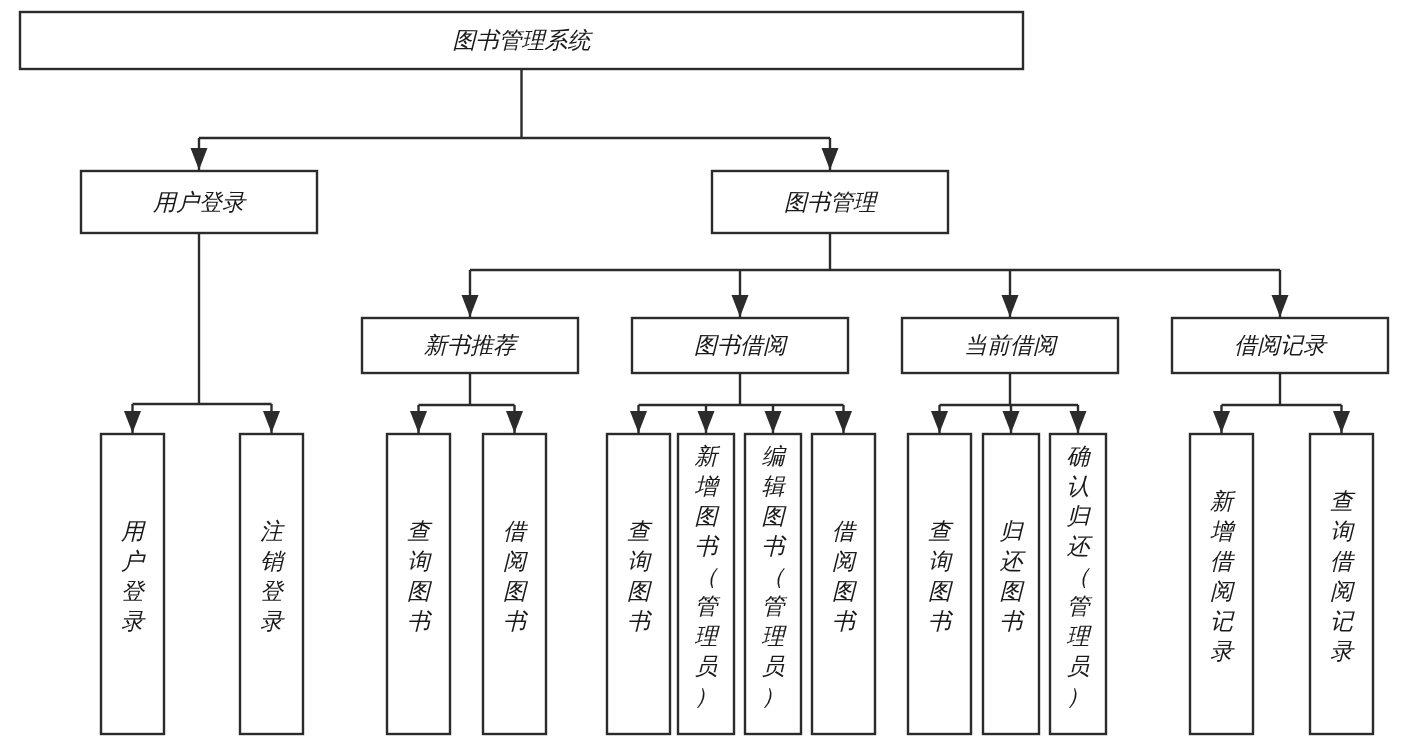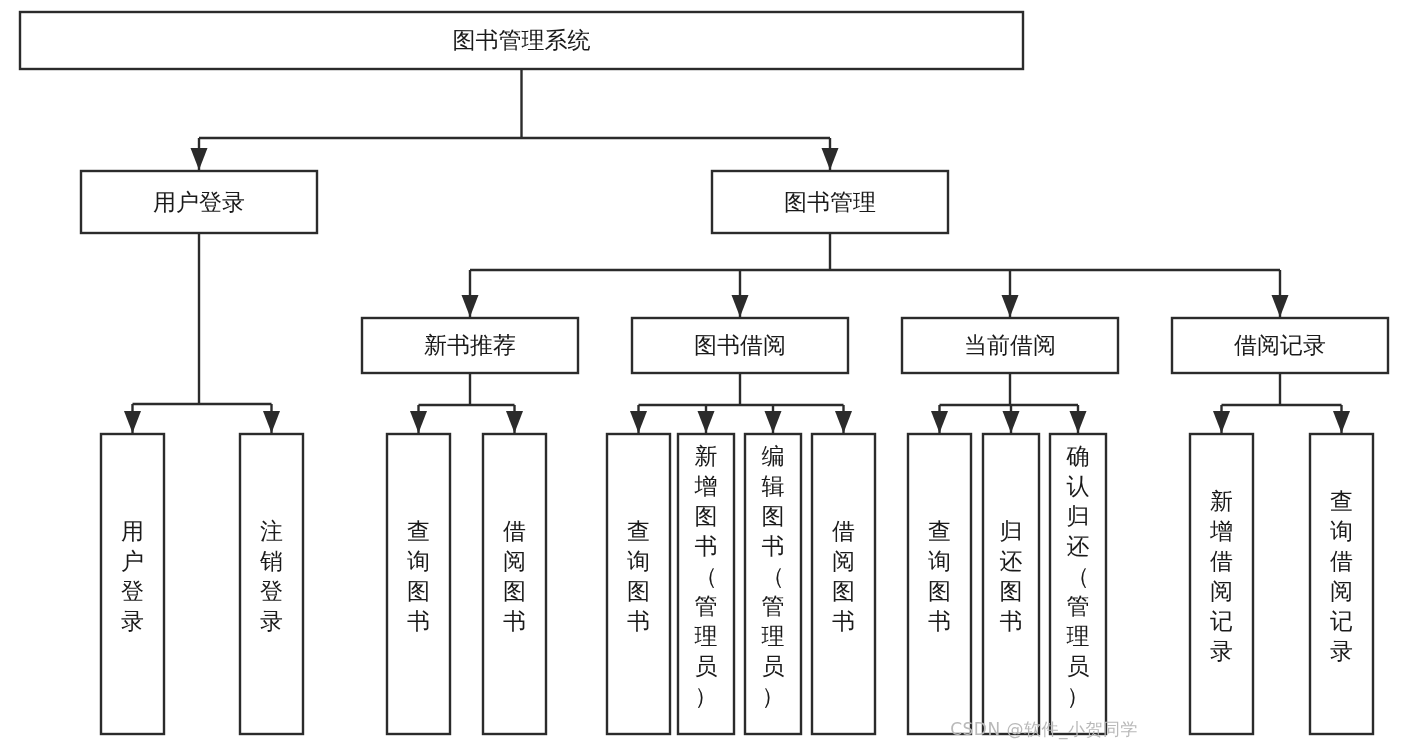--- a/index.html
+++ b/index.html
@@ -11,20 +11,21 @@
     width: 1405px;
     height: 747px;
     font-family: "DejaVu Sans", "Liberation Sans", sans-serif;
     overflow: hidden;
     position: relative;
   }
   #diagram-root {
     position: relative;
     width: 1150px;
     height: 747px;
+    font-style: italic;
   }
   svg.flow {
     position: absolute;
     left: 0;
     top: 0;
     width: 1405px;
     height: 747px;
     display: block;
   }
   .node-rect {
@@ -217,14 +218,13 @@
         <g>
           <rect x="1190" y="434" width="63" height="300" class="node-rect"></rect>
           <text x="1221.5" class="node-label-vertical" y="509"><tspan x="1221.5" dy="0">新</tspan><tspan x="1221.5" dy="30">增</tspan><tspan x="1221.5" dy="30">借</tspan><tspan x="1221.5" dy="30">阅</tspan><tspan x="1221.5" dy="30">记</tspan><tspan x="1221.5" dy="30">录</tspan></text>
         </g>
         <g>
           <rect x="1310" y="434" width="63" height="300" class="node-rect"></rect>
           <text x="1341.5" class="node-label-vertical" y="509"><tspan x="1341.5" dy="0">查</tspan><tspan x="1341.5" dy="30">询</tspan><tspan x="1341.5" dy="30">借</tspan><tspan x="1341.5" dy="30">阅</tspan><tspan x="1341.5" dy="30">记</tspan><tspan x="1341.5" dy="30">录</tspan></text>
         </g>
       </g>
   </svg>
-  <div class="watermark">CSDN @软件_小贺同学</div>
 </div>
 
 </body></html>

